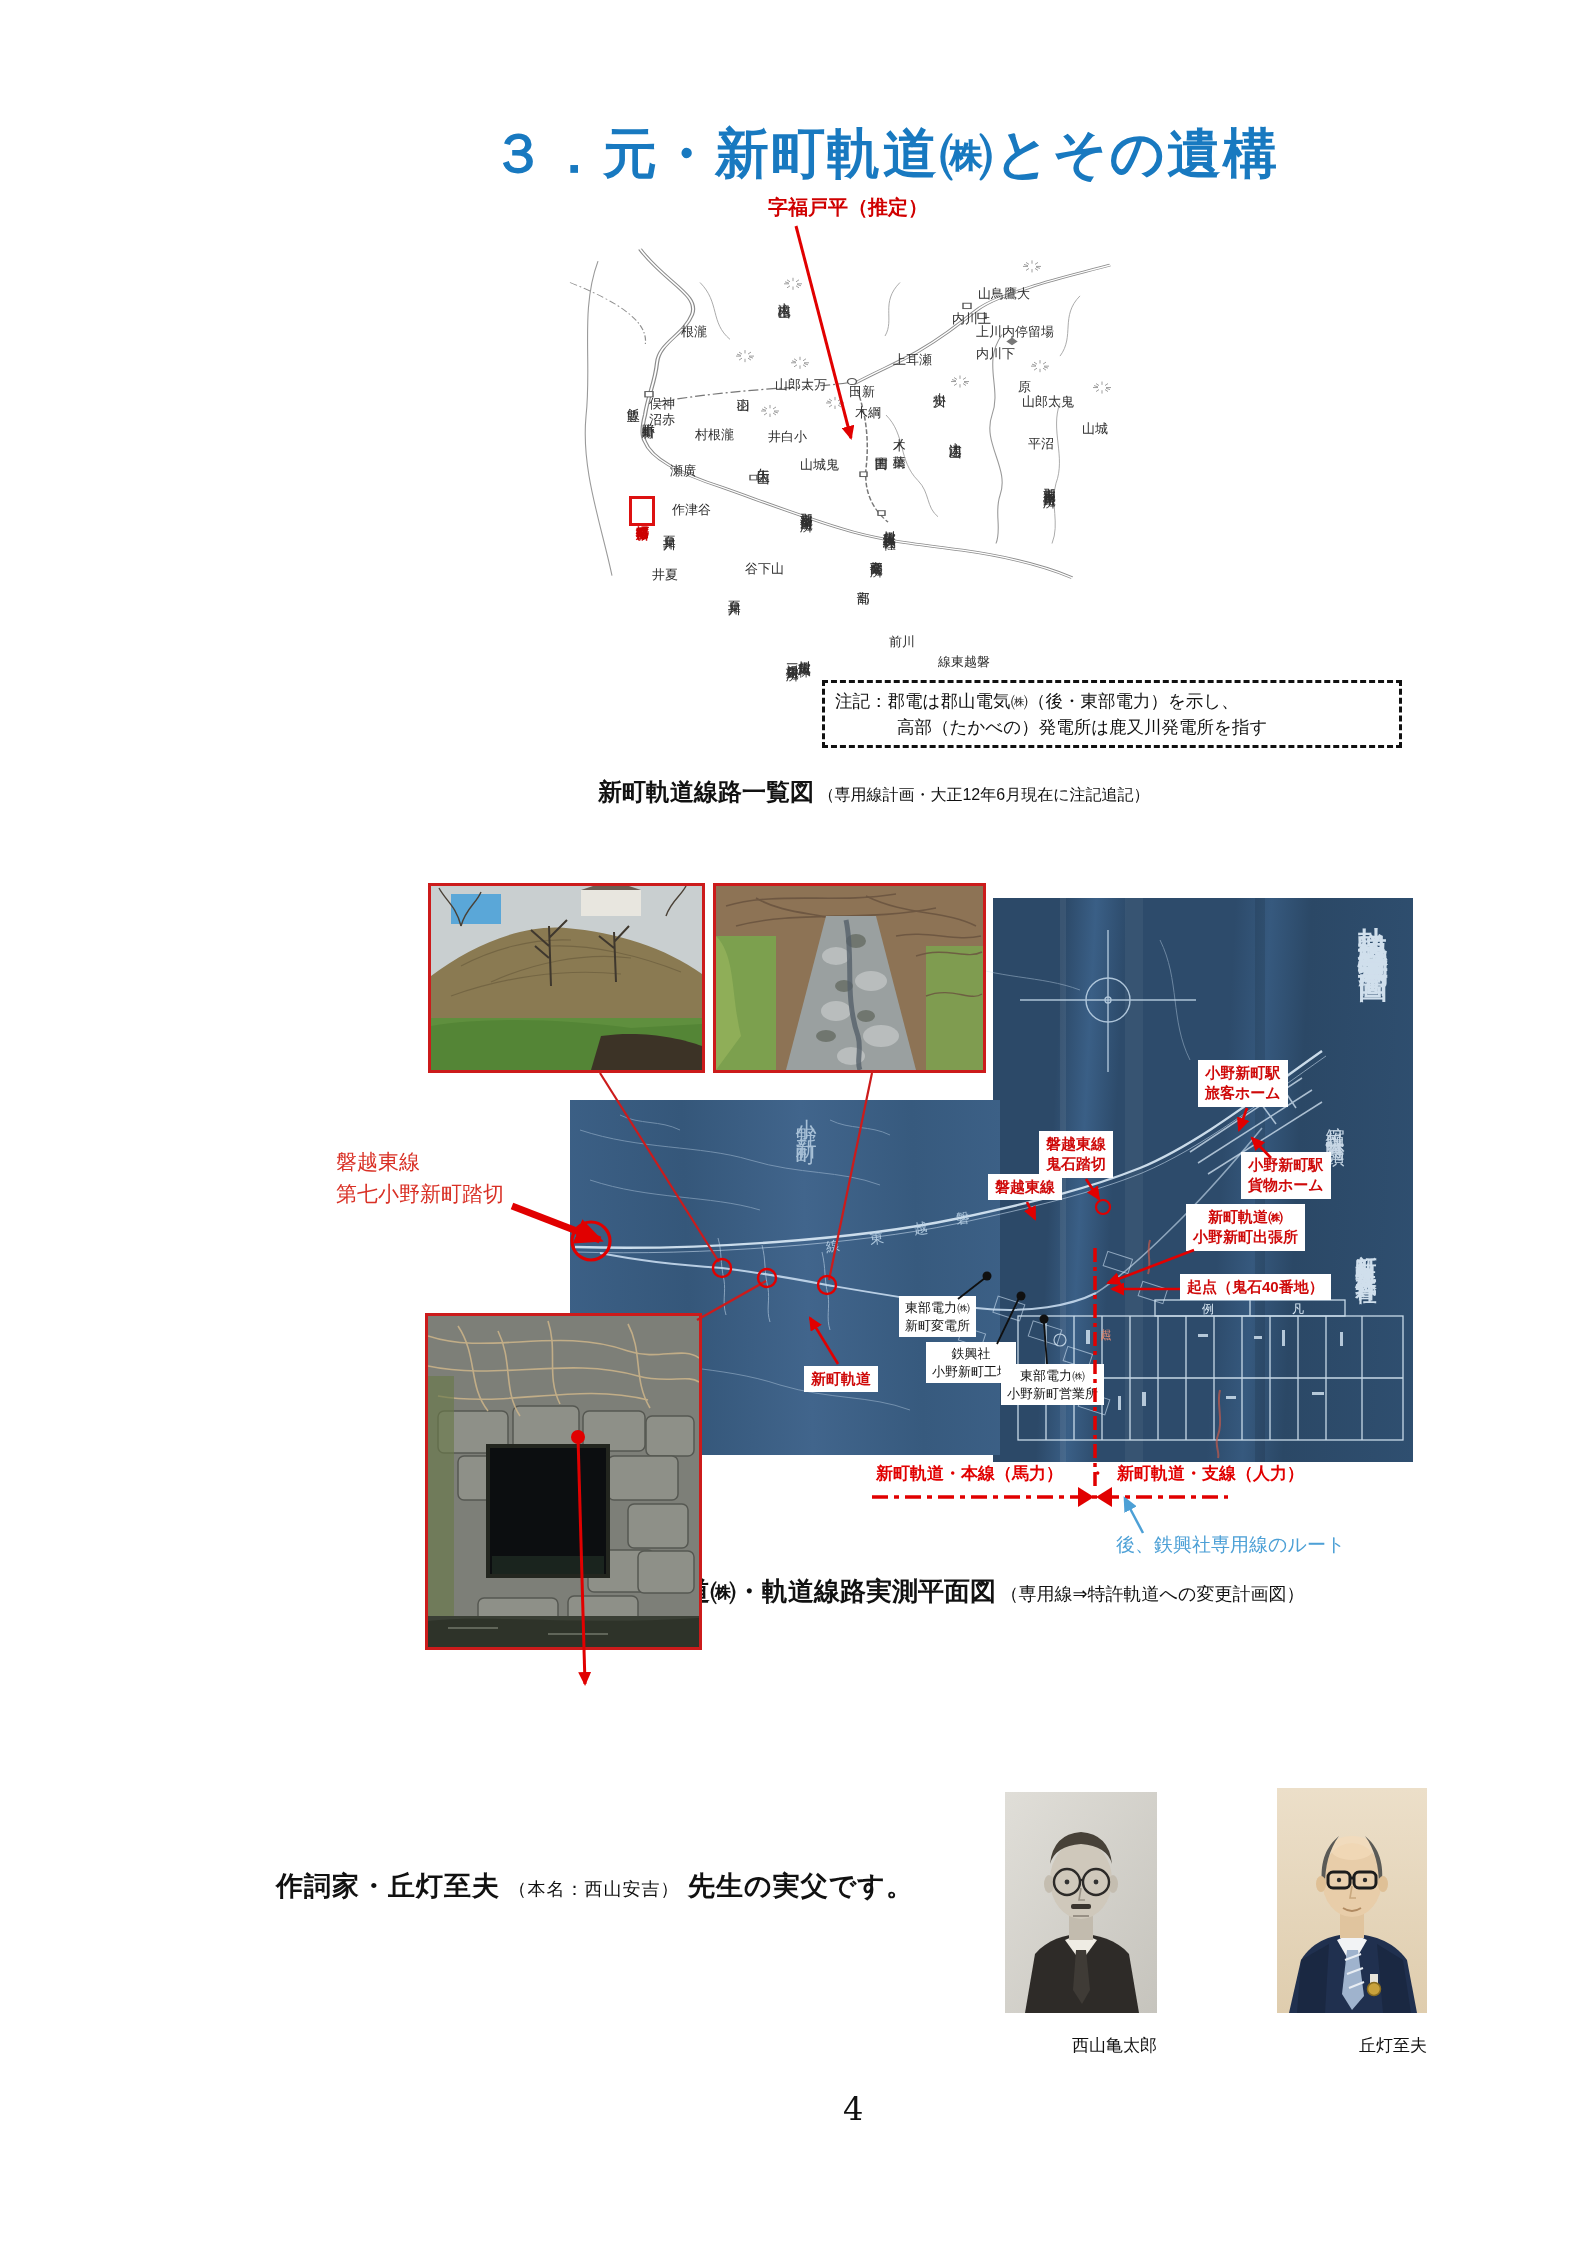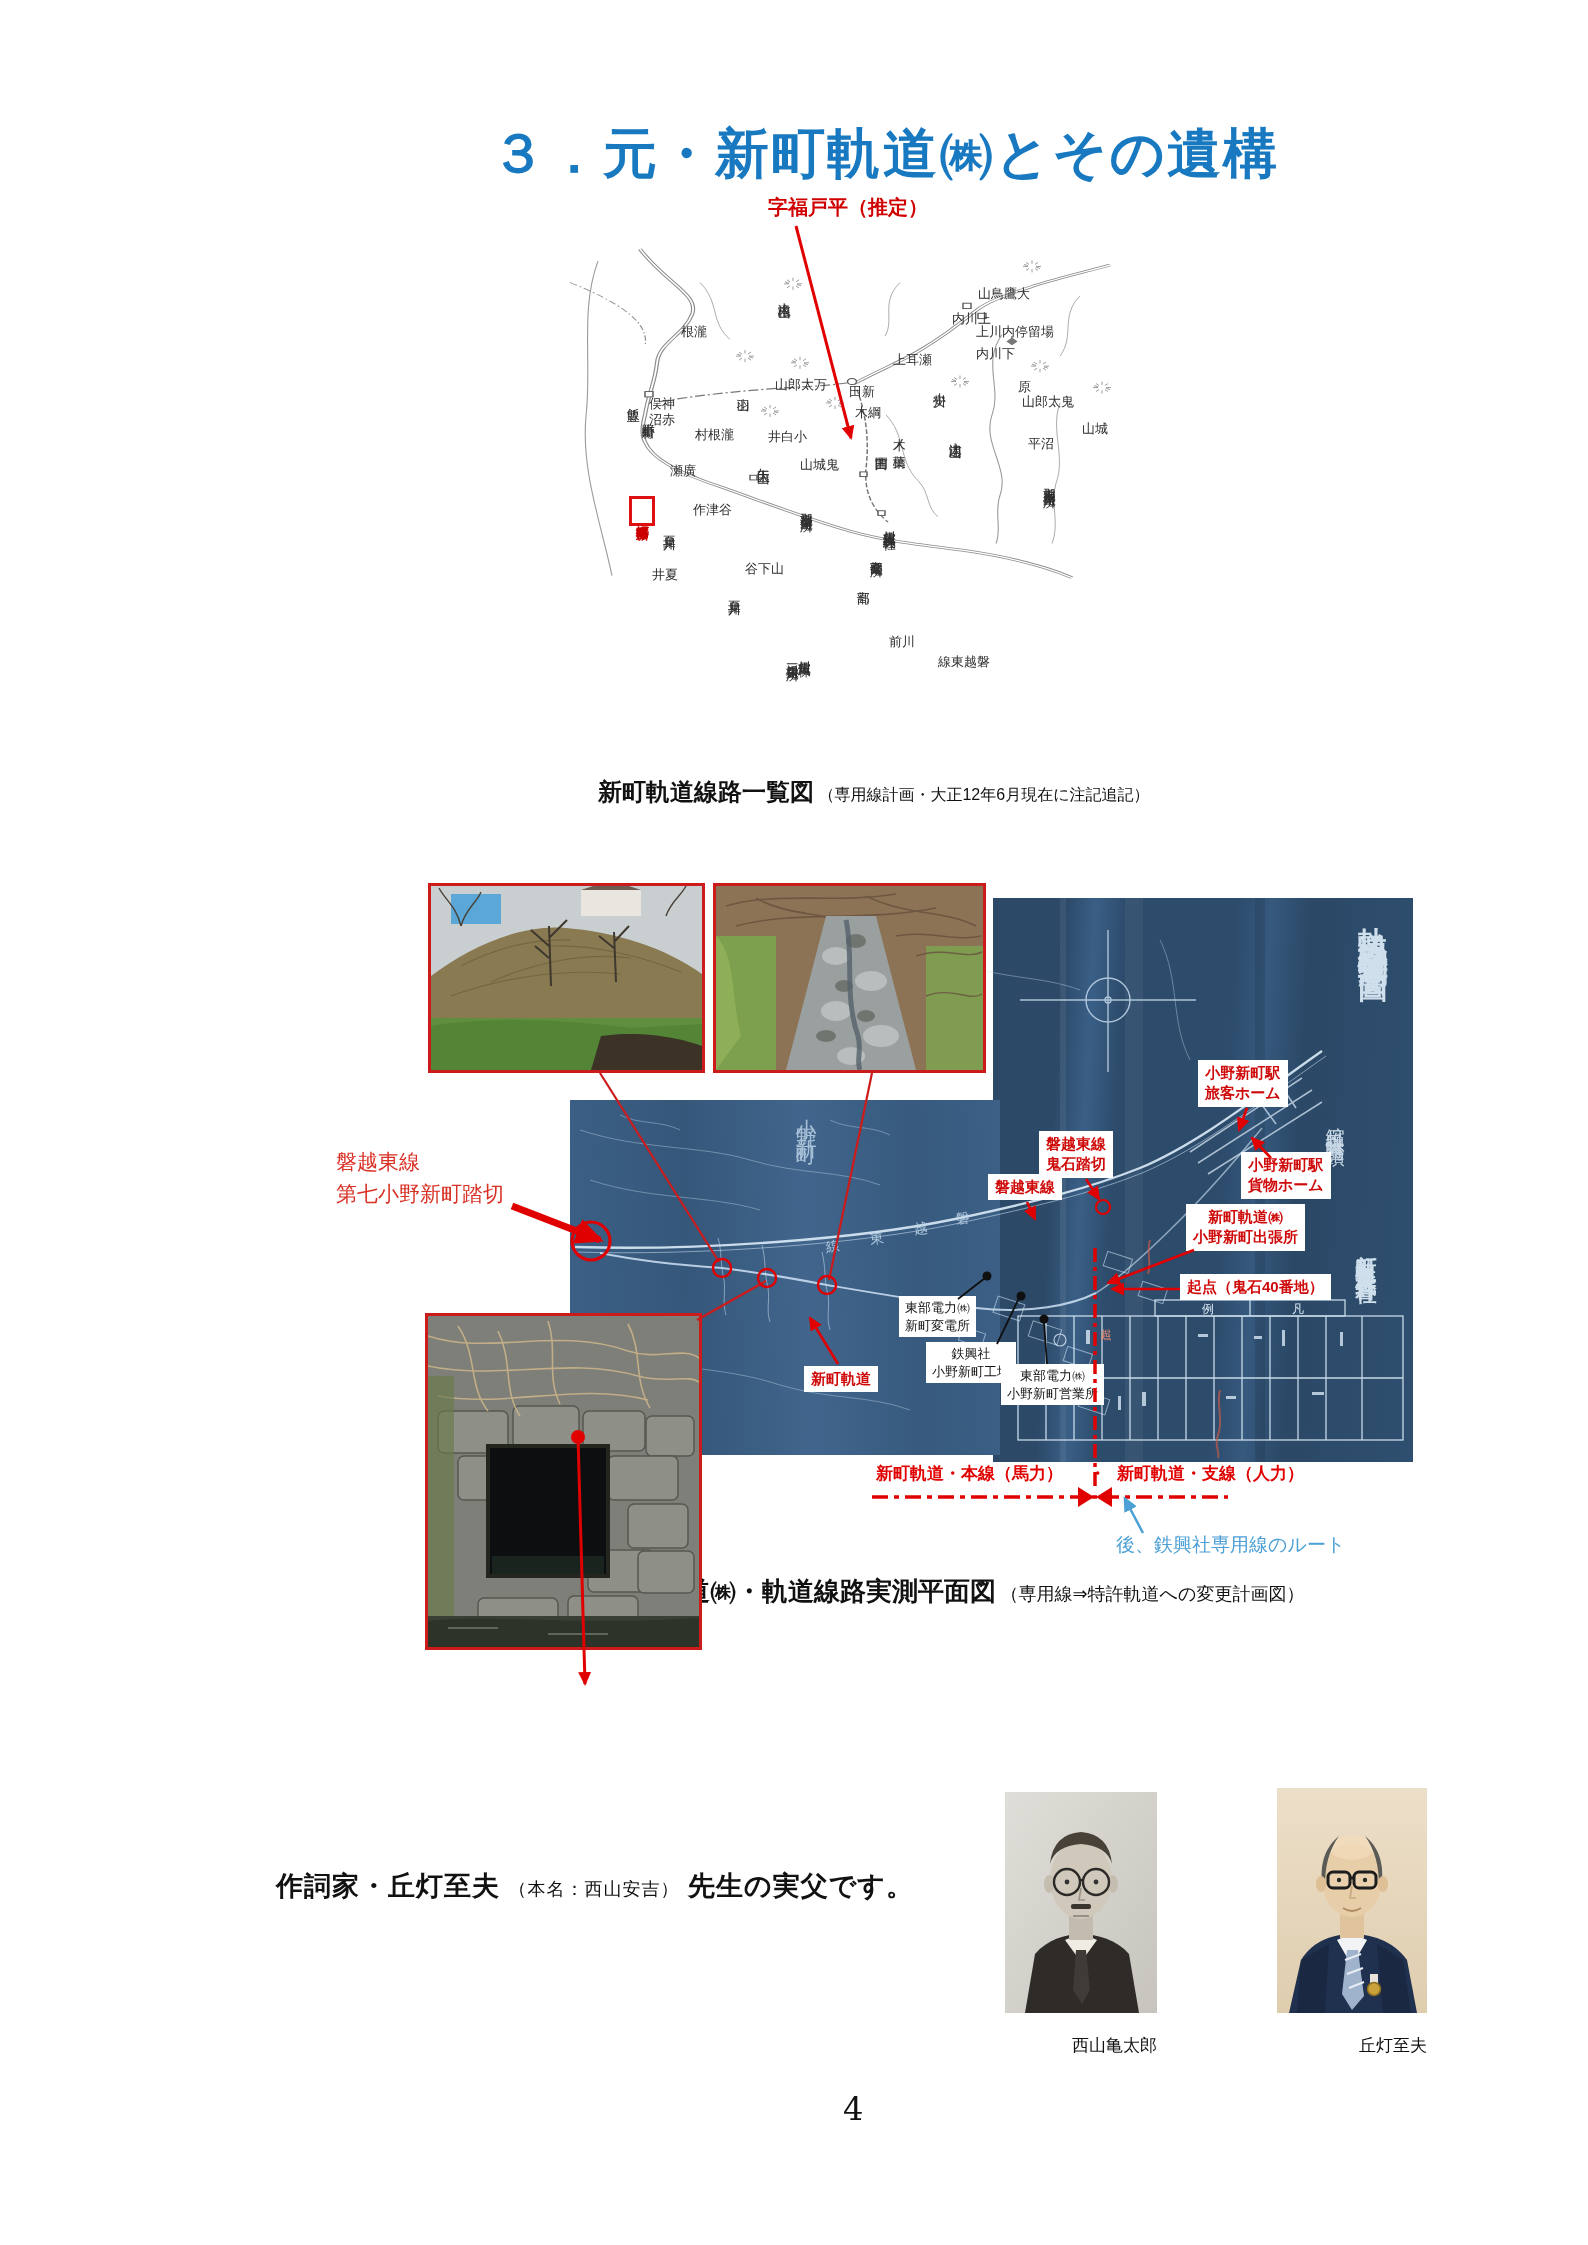--- a/index.html
+++ b/index.html
@@ -146,21 +146,21 @@
       <span class="m1l" style="left: 695px; top: 428px;">村根瀧</span>
       <span class="m1l" style="left: 768px; top: 430px;">井白小</span>
       <span class="m1l" style="left: 1028px; top: 437px;">平沼</span>
       <span class="m1l" style="left: 1082px; top: 422px;">山城</span>
       <span class="m1l vert" style="left: 948px; top: 432px;">大津辺山</span>
       <span class="m1l vert" style="left: 892px; top: 428px;">木ノ葉橋</span>
       <span class="m1l vert" style="left: 874px; top: 446px;">吉間田</span>
       <span class="m1l" style="left: 800px; top: 458px;">山城鬼</span>
       <span class="m1l vert" style="left: 756px; top: 458px;">矢大臣山</span>
       <span class="m1l" style="left: 670px; top: 464px;">瀬廣</span>
-      <span class="m1l" style="left: 672px; top: 503px; margin-left: 21px;">作津谷</span>
+      <span class="m1l" style="left: 672px; top: 503px;">作津谷</span>
       <span class="m1l vert" style="left: 662px; top: 525px;">夏井川</span>
       <span class="m1l" style="left: 652px; top: 568px;">井夏</span>
       <span class="m1l" style="left: 745px; top: 562px;">谷下山</span>
       <span class="m1l vert" style="left: 727px; top: 590px;">夏井川</span>
       <span class="m1l vert" style="left: 799px; top: 503px;">郡電川前発電所</span>
       <span class="m1l vert" style="left: 856px; top: 580px;">高部</span>
       <span class="m1l vert" style="left: 882px; top: 520px;">川前電気株式会社</span>
       <span class="m1l vert" style="left: 869px; top: 550px;">高部発電所</span>
       <span class="m1l" style="left: 889px; top: 635px; text-align: center;">前川</span>
       <span class="m1l vert" style="left: 1042px; top: 478px;">郡電木戸川発電所</span>
@@ -168,20 +168,24 @@
       <span class="m1l vert" style="left: 785px; top: 653px;">三坂川発電所</span>
       <span class="m1l" style="left: 938px; top: 655px;">線東越磐</span>
     </div>
   <div class="abs stationbox">
     <span>新町停留場</span>
   </div>
 
   <div class="abs title" style="color:#1879c0">３．元・新町軌道㈱とその遺構</div>
   <div class="abs annot-top" style="color:#d00000">字福戸平（推定）</div>
 
+  <div class="abs notebox" style="z-index:8">
+    <div>注記：郡電は郡山電気㈱（後・東部電力）を示し、</div>
+    <div class="ind">高部（たかべの）発電所は鹿又川発電所を指す</div>
+  </div>
 
   <div class="abs cap1">
     <span class="main">新町軌道線路一覧図</span>
     <span class="sub">（専用線計画・大正12年6月現在に注記追記）</span>
   </div>
 
   <div class="abs bpA" style="z-index:10"></div>
   <div class="abs bpB" style="z-index:10"></div>
 
   <svg class="abs" style="left:565px;top:895px;z-index:12" width="860" height="570" viewBox="565 895 860 570">

